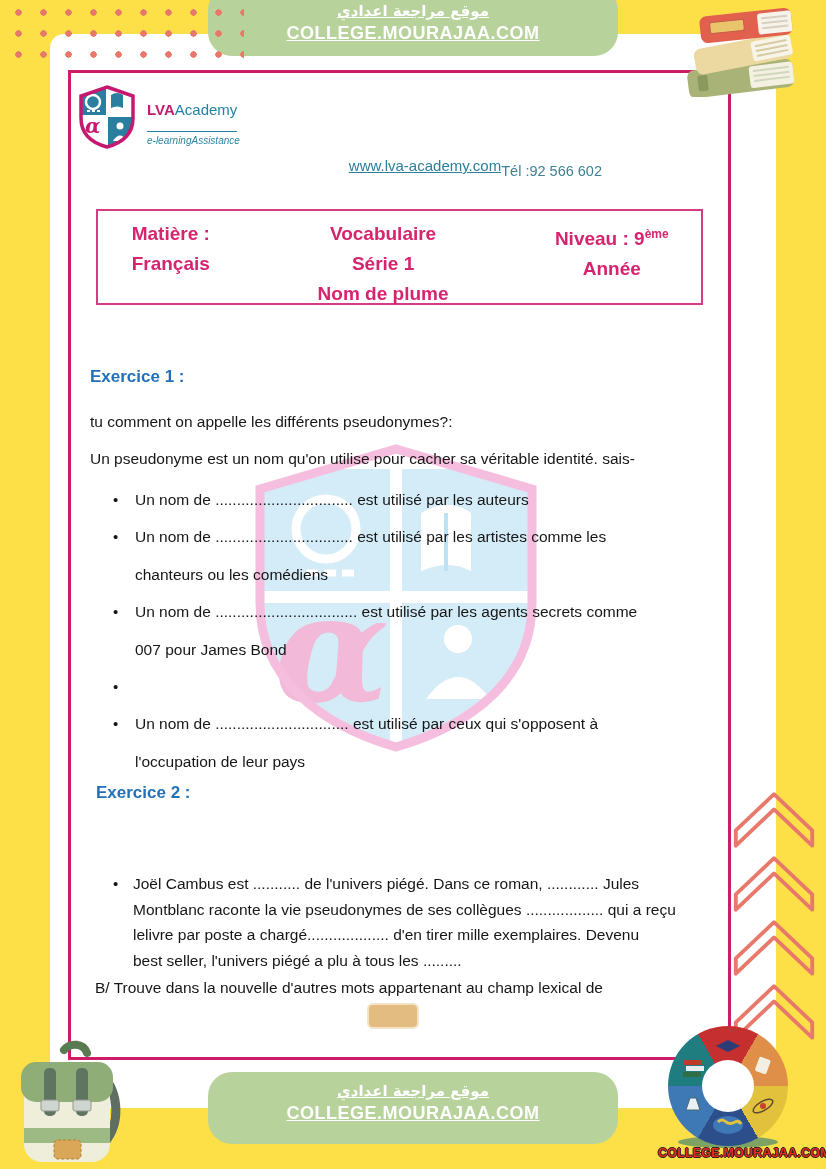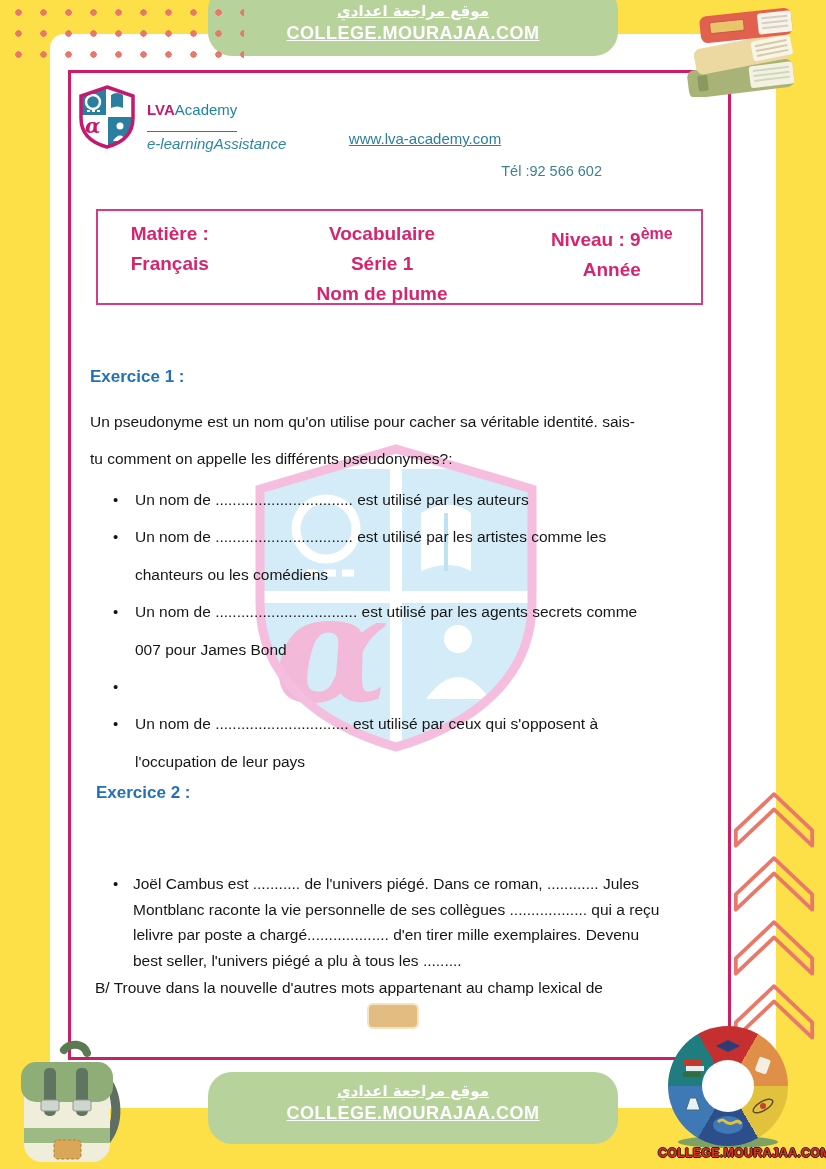--- a/index.html
+++ b/index.html
@@ -40,31 +40,31 @@
   .card > * { position:absolute; }
   .watermark { left:175px; top:370px; z-index:0; }
   .content { z-index:2; }
 
   
   .logo-row { left:6px; top:12px; display:flex; }
   .logo-text { margin-left:10px; margin-top:16px; }
   .logo-name { font-size:15px; border-bottom:1px solid #2280a0; padding-bottom:13px; display:inline-block; }
   .logo-name .lva { color:#c4196e; font-weight:bold; }
   .logo-name .academy { color:#1d83a8; }
-  .logo-tagline { font-size:15px; color:#2b86a6; margin-top:3px; font-style:italic; }
-
-  .website { left:204px; top:57px; width:300px; text-align:center; font-size:15px; color:#2b7f9c; text-decoration:underline; }
+  .logo-tagline { font-size:10px; color:#2b86a6; margin-top:3px; font-style:italic; }
+
+  .website { left:204px; top:84px; width:300px; text-align:center; font-size:15px; color:#2b7f9c; text-decoration:underline; }
   .phone { left:331px; top:90px; width:200px; text-align:right; font-size:14.5px; color:#3d8196; }
 
   
   .info-table { left:25px; top:136px; width:607px; height:96px; border:2px solid #d63c85; display:flex; }
-  .info-cell { border-right:4px solid #ffffff; text-align:center; color:#d6246f; font-weight:bold; font-size:19px; line-height:30px; padding-top:8px; }
+  .info-cell { border-right:2px solid #ffffff; text-align:center; color:#d6246f; font-weight:bold; font-size:19px; line-height:30px; padding-top:8px; }
   .info-cell:last-child { border-right:none; }
   .c1 { width:148px; } .c2 { width:278px; } .c3 { width:179px; }
-  sup { font-size:16px; }
+  sup { font-size:12px; }
 
   
   .ex-heading { color:#2271b8; font-weight:bold; font-size:17px; }
   .ex1-h { left:19px; top:294px; }
   .body-txt { color:#161616; font-size:15.5px; }
   .intro { left:19px; top:330px; width:624px; line-height:37px; }
   .list1 { left:42px; top:408px; width:600px; }
   .list1 .li { display:flex; line-height:37.4px; }
   .list1 .dot { width:22px; font-size:15px; }
   .ex2-h { left:25px; top:710px; }
@@ -184,22 +184,22 @@
         <div>Nom de plume</div>
       </div>
       <div class="info-cell c3">
         <div><span>Niveau : 9</span><sup>ème</sup></div>
         <div>Année</div>
       </div>
     </div>
 
     <div class="ex-heading ex1-h content">Exercice 1 :</div>
     <div class="body-txt intro content">
+      <div>tu comment on appelle les différents pseudonymes?:</div>
       <div>Un pseudonyme est un nom qu'on utilise pour cacher sa véritable identité. sais-</div>
-      <div>tu comment on appelle les différents pseudonymes?:</div>
     </div>
 
     <div class="list1 content">
       <div class="li body-txt">
         <span class="dot">•</span>
         <span><span>Un nom de ................................ est utilisé par les auteurs</span></span>
       </div>
       <div class="li body-txt">
         <span class="dot">•</span>
         <span>
@@ -224,21 +224,21 @@
             <div>l'occupation de leur pays</div>
           </span>
       </div>
     </div>
 
     <div class="ex-heading ex2-h content">Exercice 2 :</div>
     <div class="list2 content body-txt">
       <span class="dot">•</span>
       <span>
         <div>Joël Cambus est ........... de l'univers piégé. Dans ce roman, ............ Jules</div>
-        <div>Montblanc raconte la vie personnelle de ses collègues .................. qui a reçu</div>
+        <div>Montblanc raconte la vie pseudonymes de ses collègues .................. qui a reçu</div>
         <div>lelivre par poste a chargé................... d'en tirer mille exemplaires. Devenu</div>
         <div>best seller, l'univers piégé a plu à tous les .........</div>
       </span>
     </div>
     <div class="body-txt partb content">B/ Trouve dans la nouvelle d'autres mots appartenant au champ lexical de</div>
 
     <div class="tan-chip content"></div>
   </div>
 
   <svg class="backpack" width="130" height="127" viewBox="0 0 130 127">

